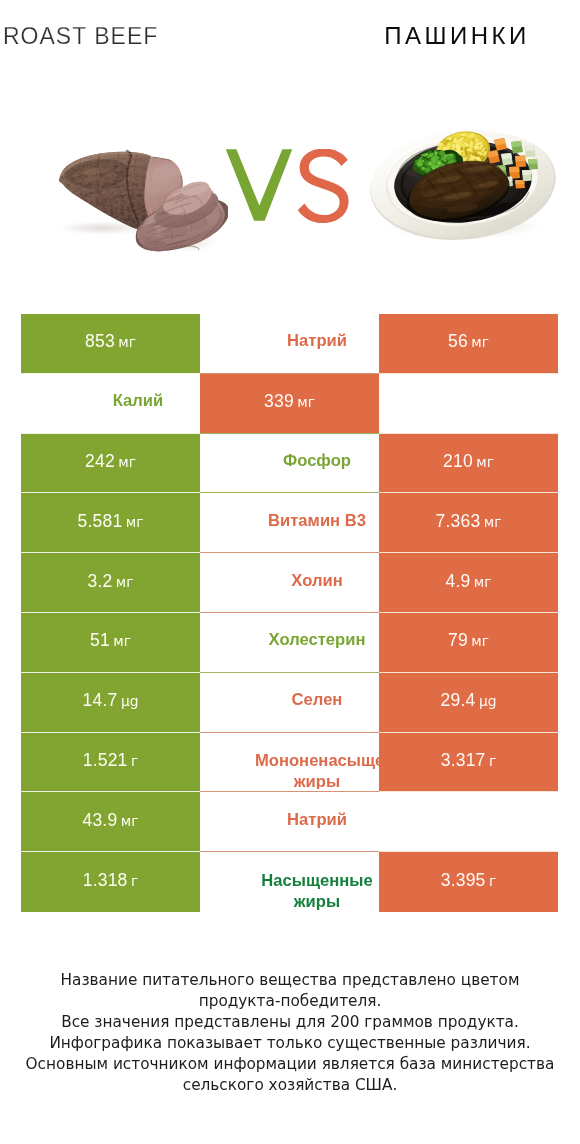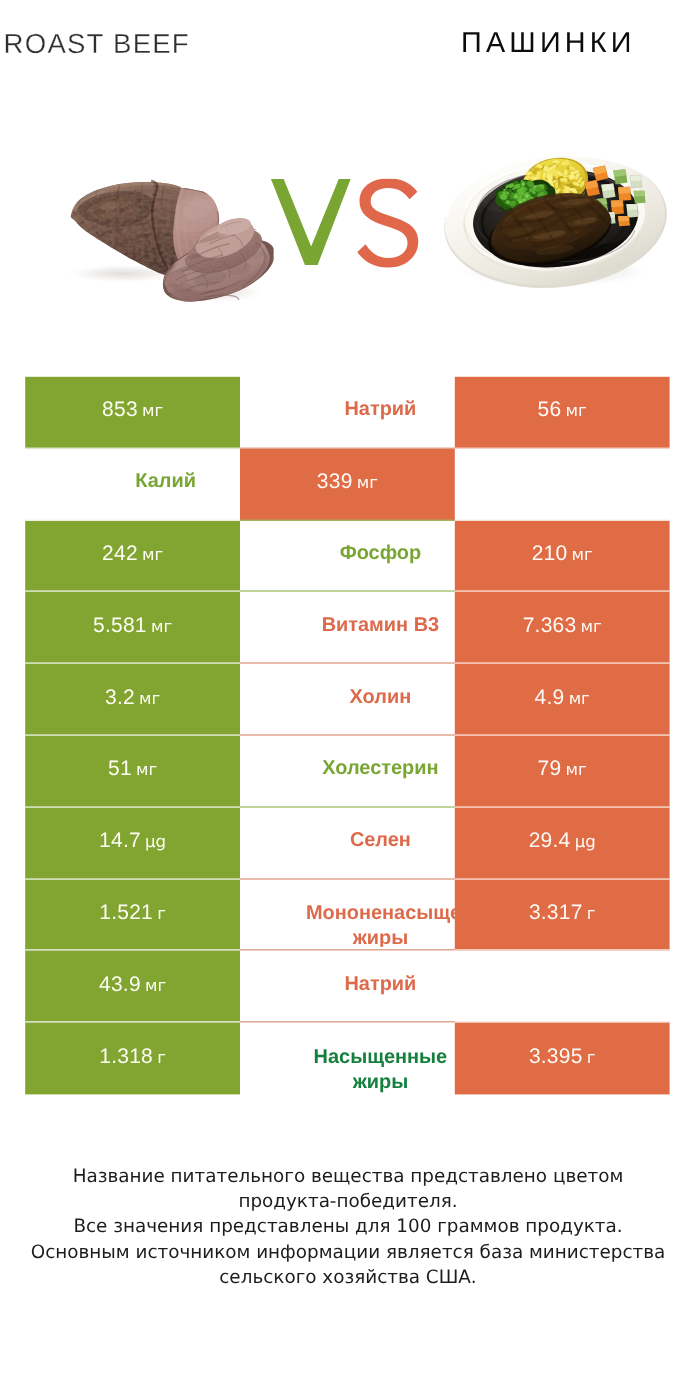--- a/index.html
+++ b/index.html
@@ -1034,17 +1034,18 @@
           <span style="color: #15803d;">Насыщенные жиры</span>
         </div>
         <div class="cell cR">
           <span class="val">3.395 <span class="u">г</span></span>
         </div>
       </div>
     </div>
   <div class="note" id="note">
       <div>Название питательного вещества представлено цветом</div>
       <div>продукта-победителя.</div>
-      <div>Все значения представлены для 100 граммов продукта.</div>
+      <div>Все значения представлены для 200 граммов продукта.</div>
+      <div>Инфографика показывает только существенные различия.</div>
       <div>Основным источником информации является база министерства</div>
       <div>сельского хозяйства США.</div>
     </div>
 </div>
 
 </body></html>

